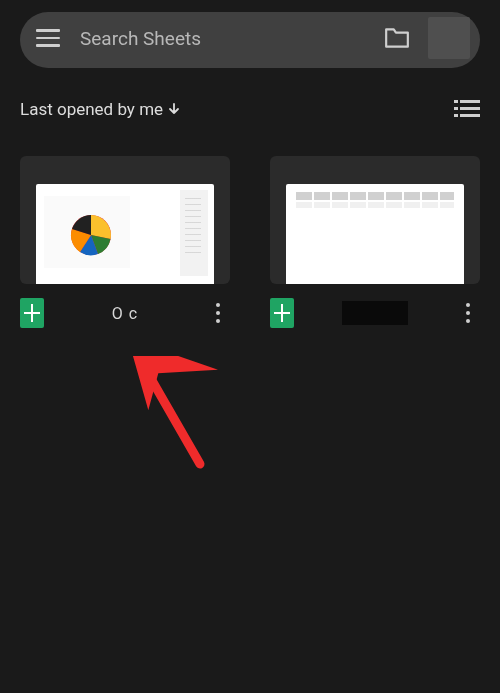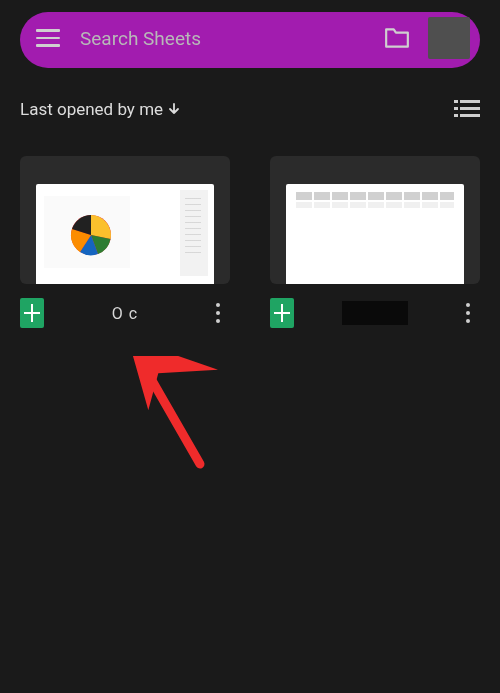--- a/index.html
+++ b/index.html
@@ -8,21 +8,21 @@
       height: 693px;
       background: #1a1a1a;
       font-family: -apple-system, BlinkMacSystemFont, "Segoe UI", Roboto, Arial, sans-serif;
       color: #e0e0e0;
       overflow: hidden;
       position: relative;
     }
     .search-bar {
       margin: 12px 20px 0 20px;
       height: 56px;
-      background: #a21caf;
+      background: #404040;
       border-radius: 28px;
       display: flex;
       align-items: center;
       padding: 0 8px 4px 14px;
     }
     .menu-icon {
       width: 28px;
       height: 28px;
       display: flex;
       flex-direction: column;

